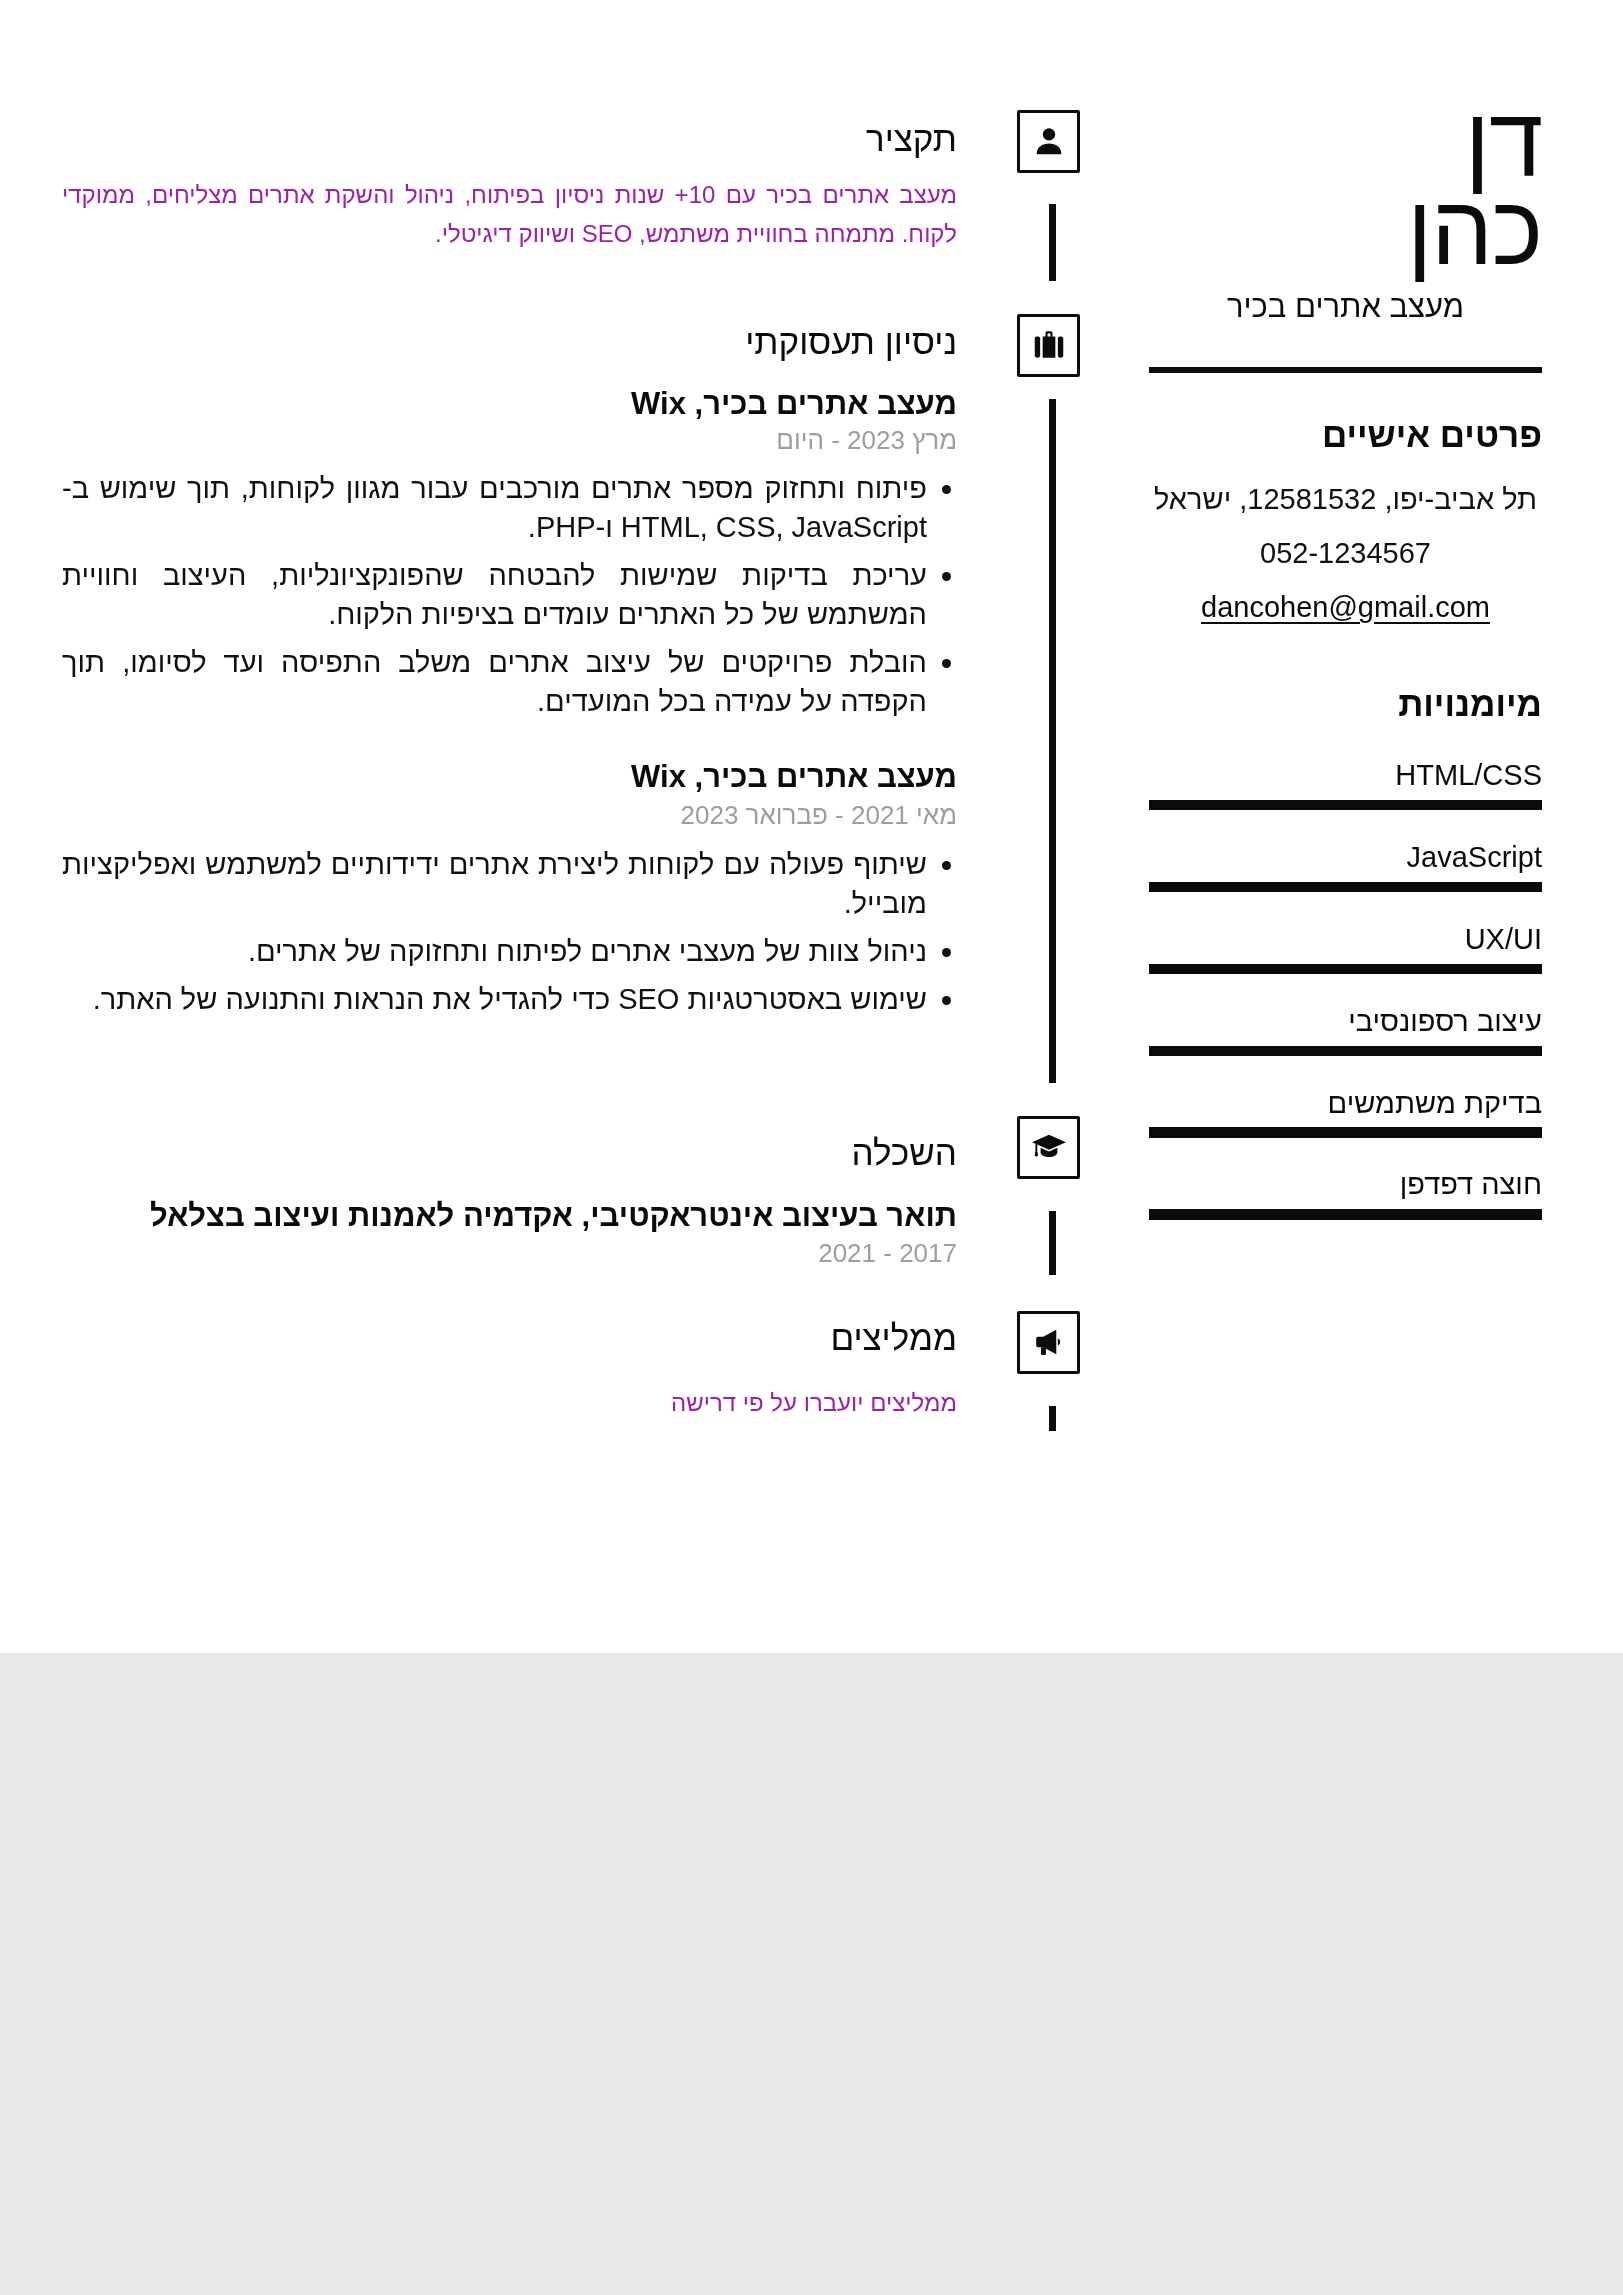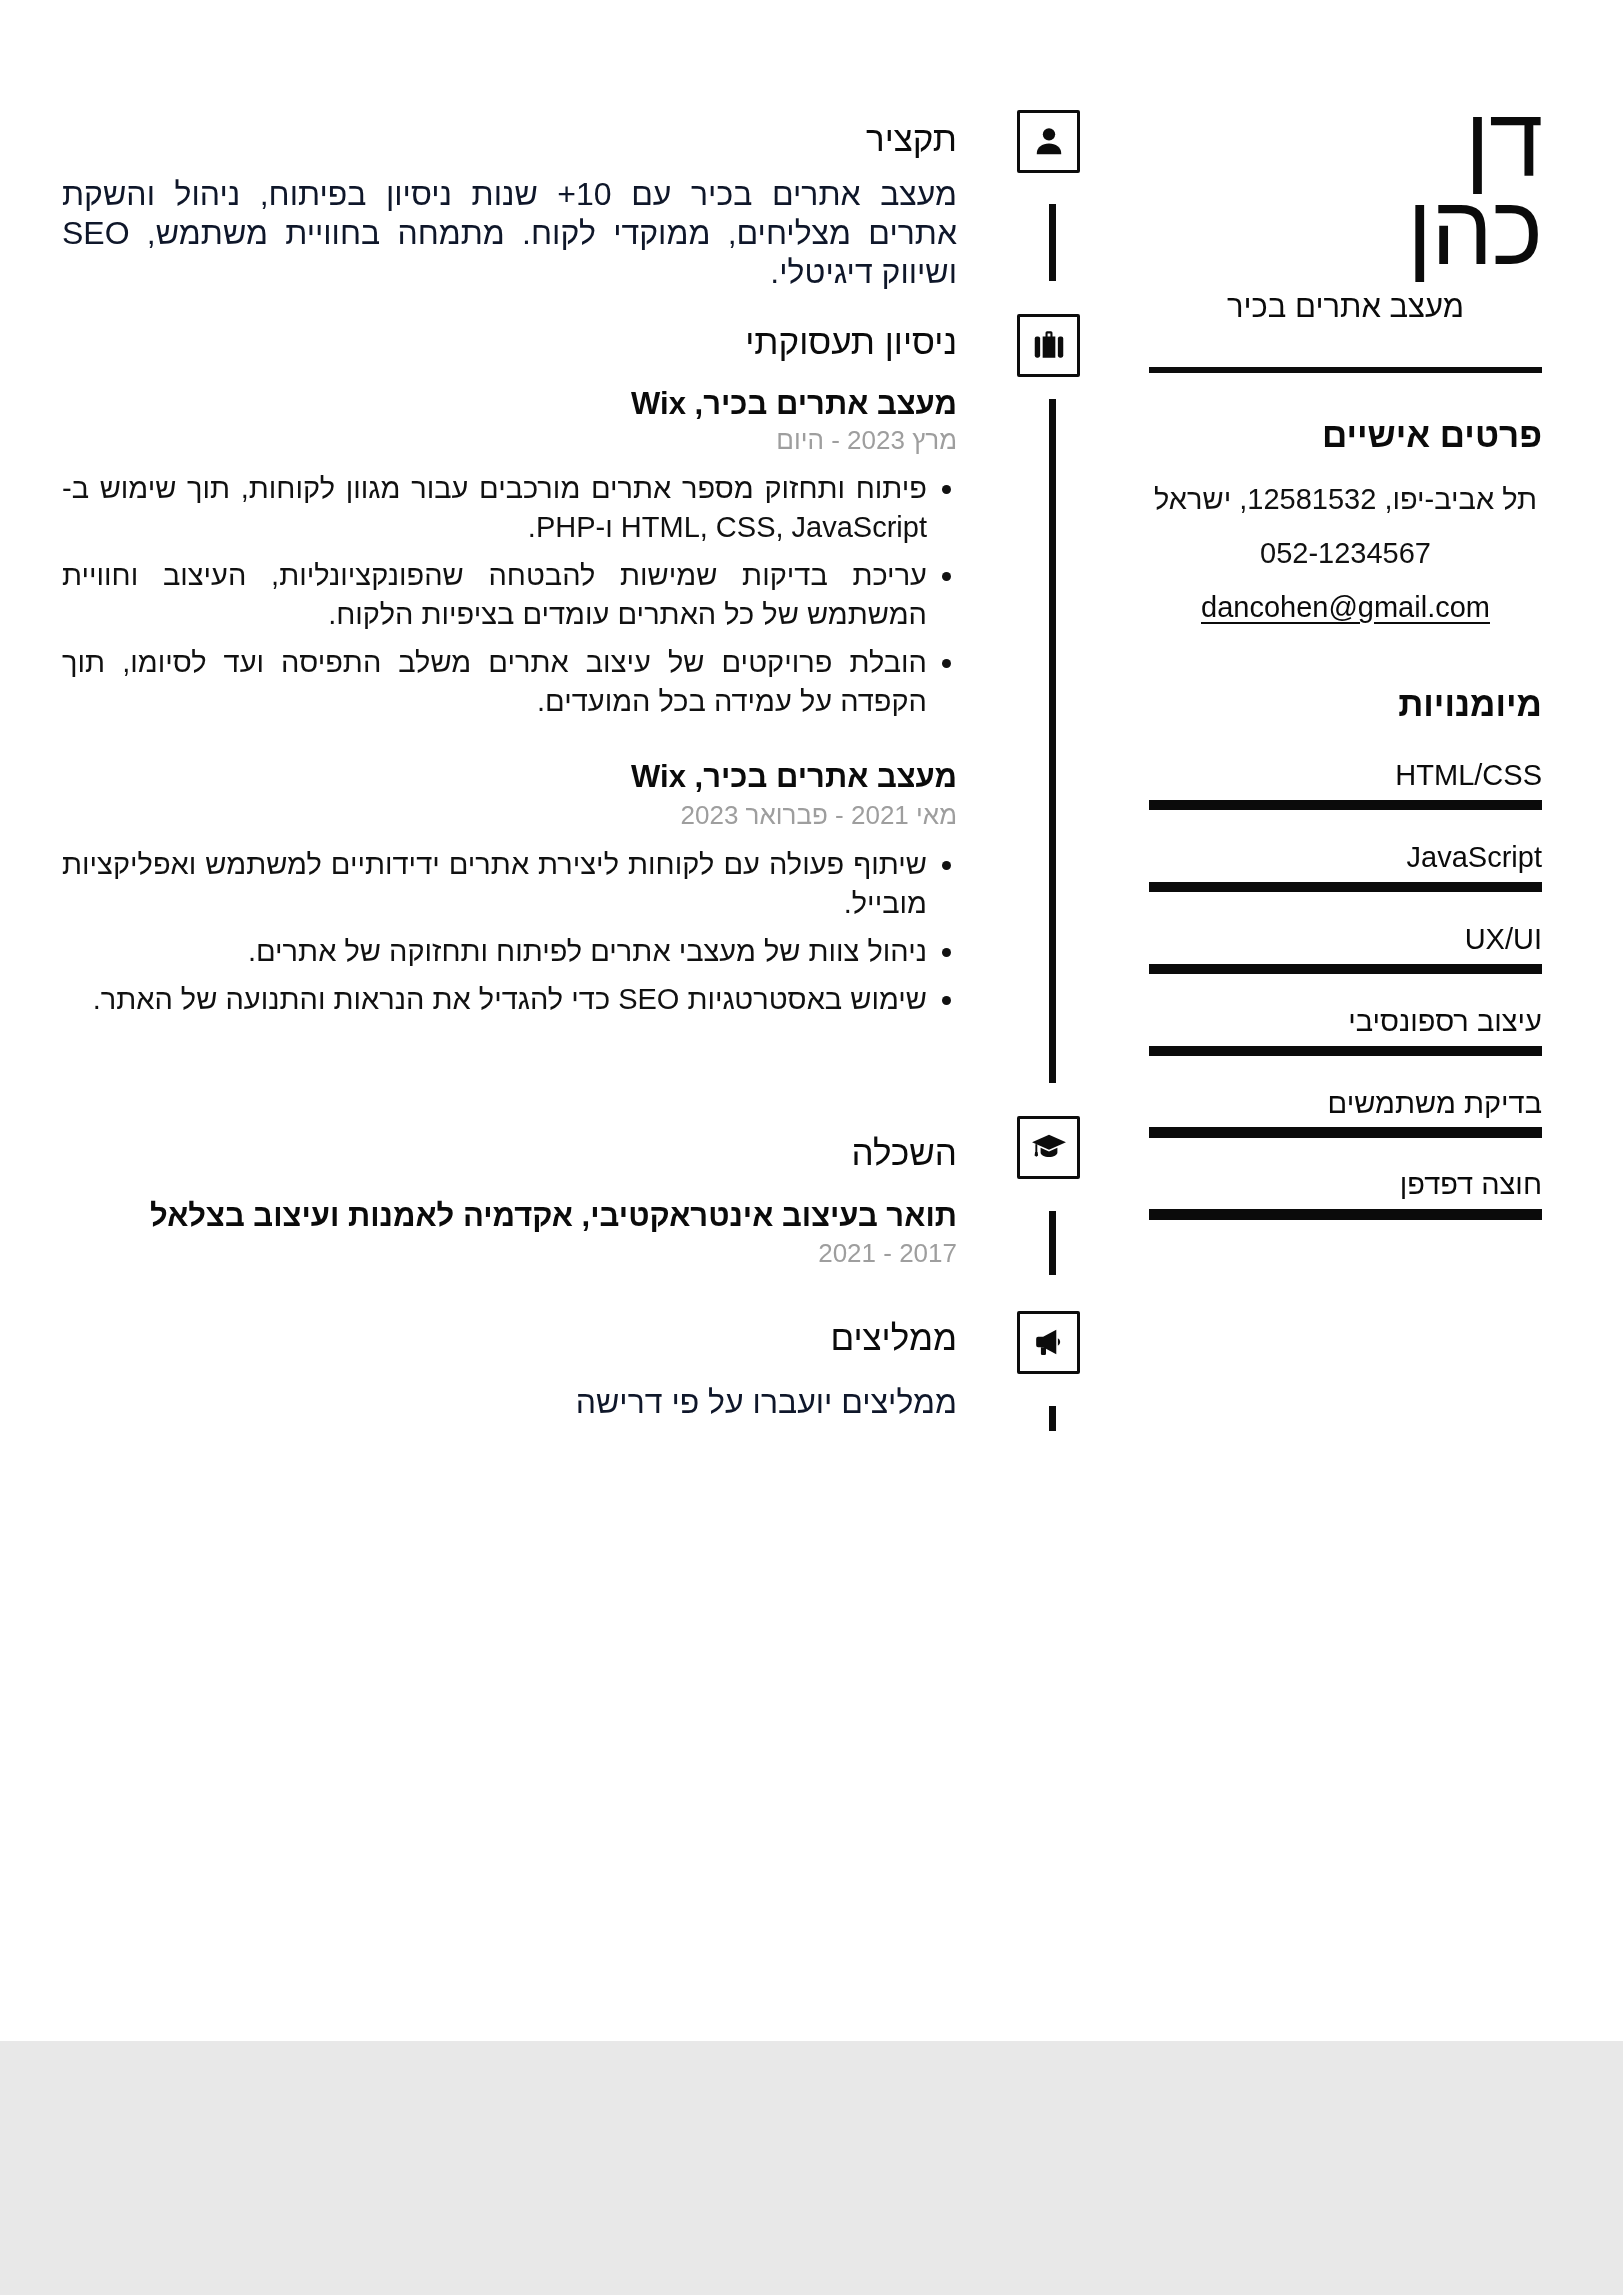--- a/index.html
+++ b/index.html
@@ -1,35 +1,35 @@
 <!DOCTYPE html>
 <html lang="he" style="font-size:10.5px"><head>
 <meta charset="utf-8">
 <style>
   html,body{margin:0;padding:0;background:#e8e8e8;}
   .page{
     position:relative;
-    width:1623px;height:2041px;
+    width:1623px;height:1653px;
     background:#ffffff;
     font-family:"Liberation Sans","DejaVu Sans",sans-serif;
     color:#0b0b0b;
     overflow:hidden;
   }
   
   .main-block{
     position:absolute;
     left:62px;width:895px;
     direction:rtl;
     text-align:right;
   }
   .sec-heading{
     font-size:35px;line-height:43px;font-weight:400;color:#0b0b0b;
   }
   .body-text{
-    font-size:32px;line-height:39px;color:#0f172a;
+    font-size:24px;line-height:39px;color:#a21caf;
     text-align:justify;
   }
   .job-title{
     font-size:31px;line-height:38px;font-weight:700;color:#0b0b0b;
   }
   .date-line{
     font-size:26px;line-height:33px;font-weight:400;color:#9e9e9e;
   }
   ul.bullets{
     margin:0;padding:0 30px 0 0;

